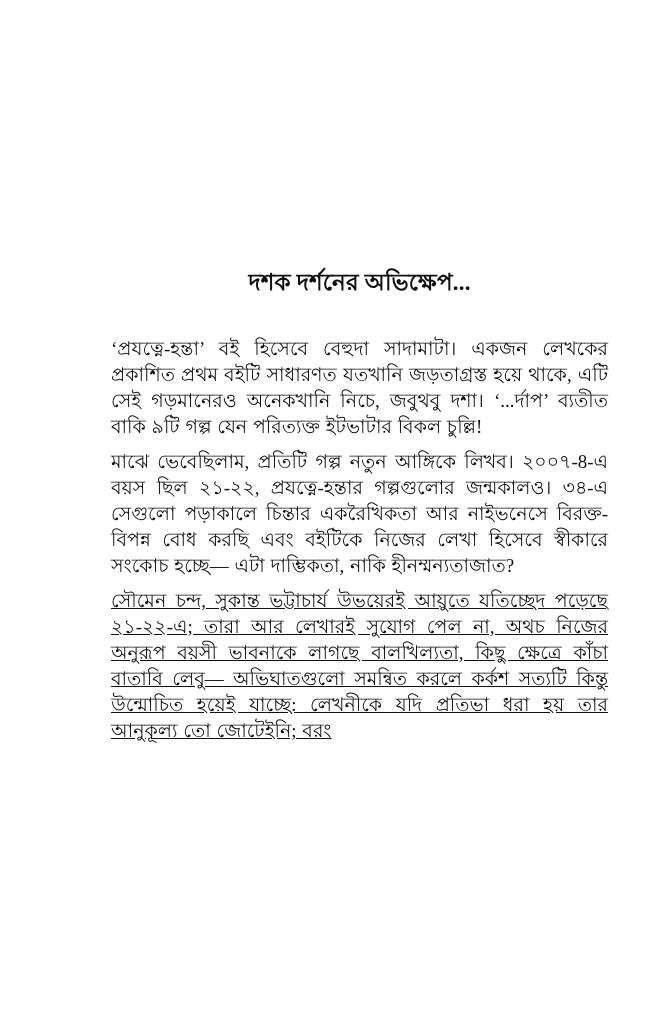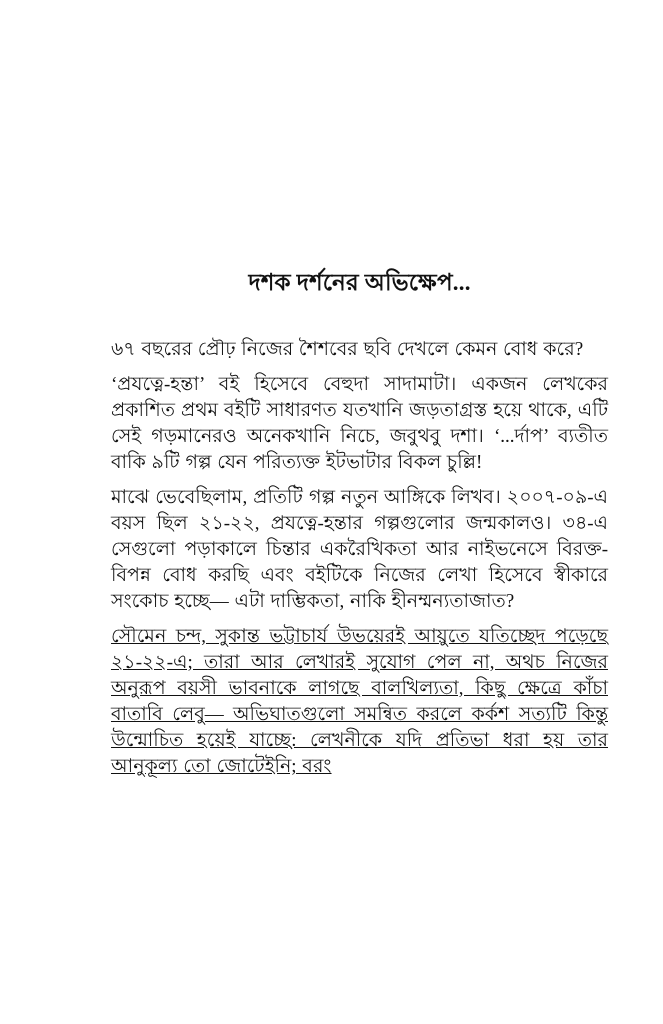--- a/index.html
+++ b/index.html
@@ -45,19 +45,18 @@
     text-decoration: underline;
   }
 </style>
 </head>
 <body>
 
 <div class="page">
   <div class="content">
     <h1 class="chapter-title">দশক দর্শনের অভিক্ষেপ...</h1>
     <div class="body-text">
-      <p>৬৭ বছরের প্রৌঢ় নিজের শৈশবের ছবি দেখলে কেমন বোধ করে?</p>
       <p>‘প্রযত্নে-হন্তা’ বই হিসেবে বেহুদা সাদামাটা। একজন লেখকের প্রকাশিত প্রথম বইটি সাধারণত যতখানি জড়তাগ্রস্ত হয়ে থাকে, এটি সেই গড়মানেরও অনেকখানি নিচে, জবুথবু দশা। ‘...র্দাপ’ ব্যতীত বাকি ৯টি গল্প যেন পরিত্যক্ত ইটভাটার বিকল চুল্লি!</p>
-      <p>মাঝে ভেবেছিলাম, প্রতিটি গল্প নতুন আঙ্গিকে লিখব। ২০০৭-০৯-এ বয়স ছিল ২১-২২, প্রযত্নে-হন্তার গল্পগুলোর জন্মকালও। ৩৪-এ সেগুলো পড়াকালে চিন্তার একরৈখিকতা আর নাইভনেসে বিরক্ত-বিপন্ন বোধ করছি এবং বইটিকে নিজের লেখা হিসেবে স্বীকারে সংকোচ হচ্ছে— এটা দাম্ভিকতা, নাকি হীনম্মন্যতাজাত?</p>
+      <p>মাঝে ভেবেছিলাম, প্রতিটি গল্প নতুন আঙ্গিকে লিখব। ২০০৭-8-এ বয়স ছিল ২১-২২, প্রযত্নে-হন্তার গল্পগুলোর জন্মকালও। ৩৪-এ সেগুলো পড়াকালে চিন্তার একরৈখিকতা আর নাইভনেসে বিরক্ত-বিপন্ন বোধ করছি এবং বইটিকে নিজের লেখা হিসেবে স্বীকারে সংকোচ হচ্ছে— এটা দাম্ভিকতা, নাকি হীনম্মন্যতাজাত?</p>
       <p>সৌমেন চন্দ, সুকান্ত ভট্টাচার্য উভয়েরই আয়ুতে যতিচ্ছেদ পড়েছে ২১-২২-এ; তারা আর লেখারই সুযোগ পেল না, অথচ নিজের অনুরূপ বয়সী ভাবনাকে লাগছে বালখিল্যতা, কিছু ক্ষেত্রে কাঁচা বাতাবি লেবু— অভিঘাতগুলো সমন্বিত করলে কর্কশ সত্যটি কিন্তু উন্মোচিত হয়েই যাচ্ছে: লেখনীকে যদি প্রতিভা ধরা হয় তার আনুকূল্য তো জোটেইনি; বরং</p>
     </div>
   </div>
 </div>
 
 </body></html>

